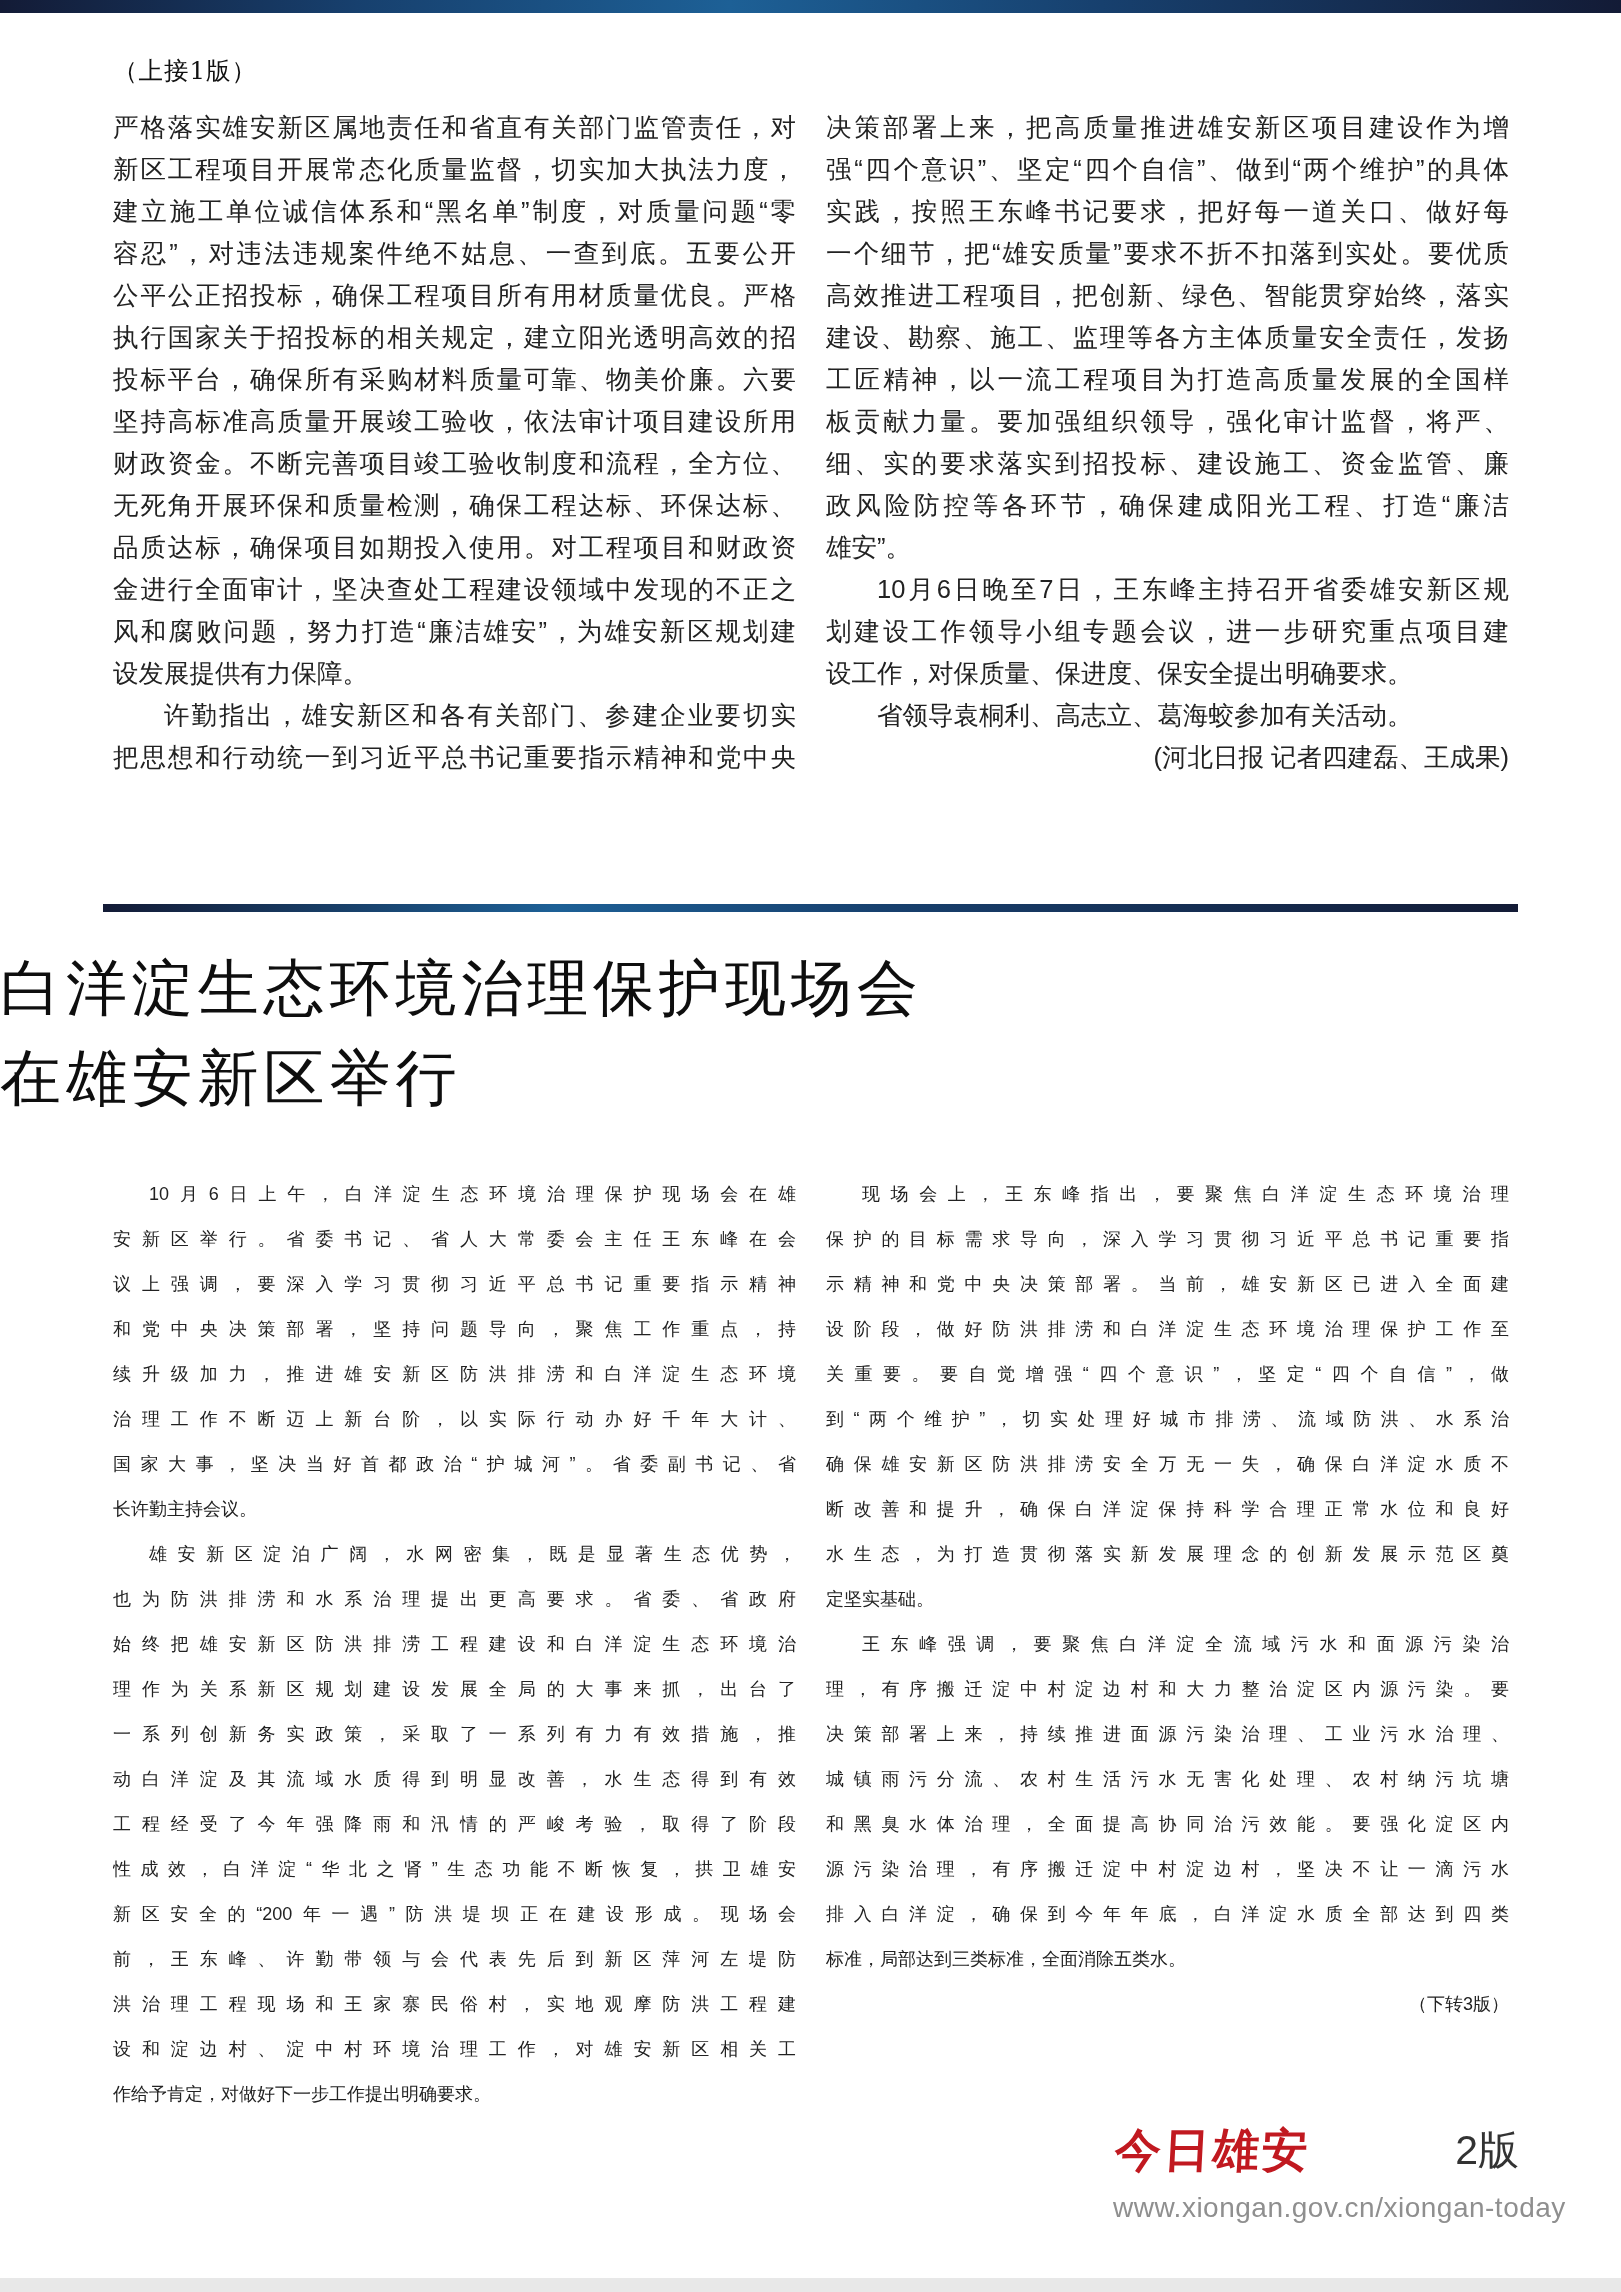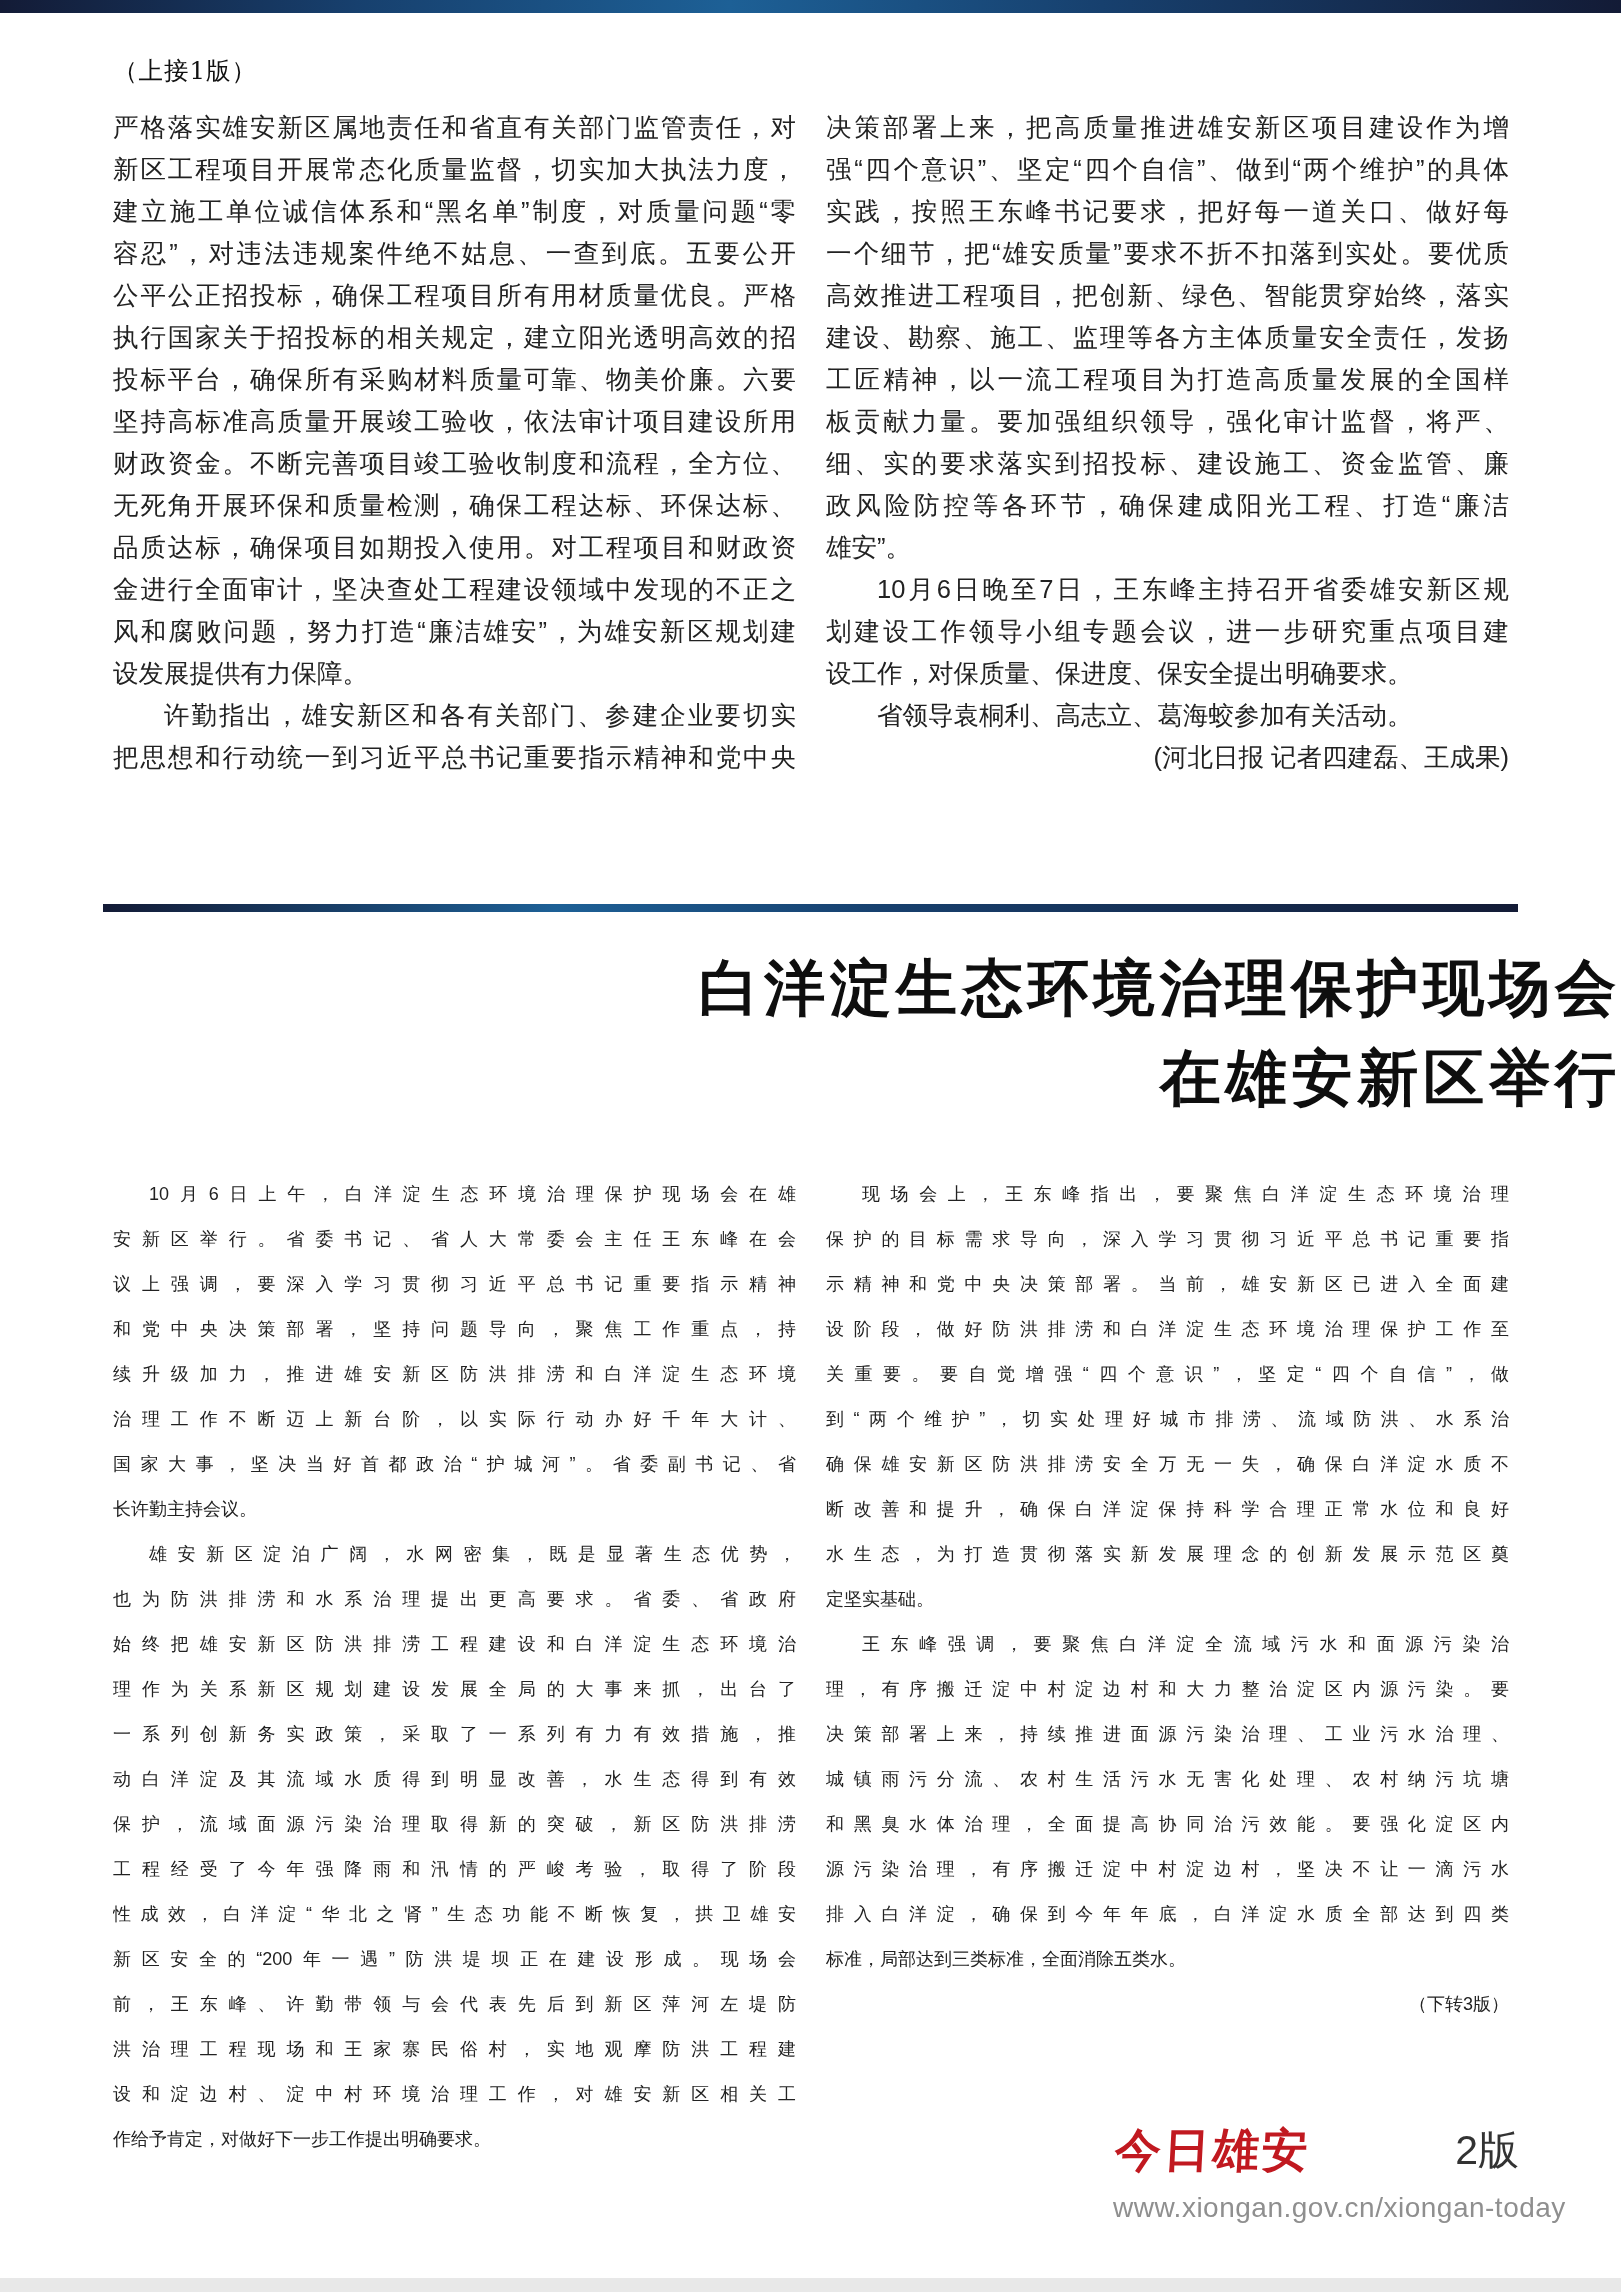--- a/index.html
+++ b/index.html
@@ -41,23 +41,23 @@
   .col-bot .ln{height:45px;line-height:45px;font-size:18px;}
   .ln.indent{text-indent:2em;}
   .ln.end{text-align-last:left;}
   .ln.right{text-align-last:right;}
   .divider{
     position:absolute;left:103px;top:904px;width:1415px;height:7.8px;
     background:linear-gradient(90deg,var(--bar_dark) 0%,var(--bar_blue) 32%,var(--bar_mid) 55%,var(--bar_dark) 100%);
   }
   .headline{
     position:absolute;left:0;top:943px;width:1621px;
-    text-align:right;
+    text-align:left;
     font-family:"DejaVu Serif","Liberation Serif",serif;
-    font-weight:700;color:var(--headline);
+    font-weight:400;color:var(--headline);
     font-size:61px;line-height:90px;letter-spacing:4.9px;
   }
   .footer-logo{
     position:absolute;left:1115px;top:2125px;width:216px;height:51px;
     font-family:"DejaVu Serif","Liberation Serif",serif;
     font-weight:700;font-size:46px;line-height:51px;
     color:var(--masthead_red);letter-spacing:2.9px;
     transform:skewX(-3deg);
   }
   .page-number{
@@ -132,21 +132,20 @@
       <div class="ln">续升级加力，推进雄安新区防洪排涝和白洋淀生态环境</div>
       <div class="ln">治理工作不断迈上新台阶，以实际行动办好千年大计、</div>
       <div class="ln">国家大事，坚决当好首都政治“护城河”。省委副书记、省</div>
       <div class="ln end">长许勤主持会议。</div>
       <div class="ln indent">雄安新区淀泊广阔，水网密集，既是显著生态优势，</div>
       <div class="ln">也为防洪排涝和水系治理提出更高要求。省委、省政府</div>
       <div class="ln">始终把雄安新区防洪排涝工程建设和白洋淀生态环境治</div>
       <div class="ln">理作为关系新区规划建设发展全局的大事来抓，出台了</div>
       <div class="ln">一系列创新务实政策，采取了一系列有力有效措施，推</div>
       <div class="ln">动白洋淀及其流域水质得到明显改善，水生态得到有效</div>
-      <div class="ln">保护，流域面源污染治理取得新的突破，新区防洪排涝</div>
       <div class="ln">工程经受了今年强降雨和汛情的严峻考验，取得了阶段</div>
       <div class="ln">性成效，白洋淀“华北之肾”生态功能不断恢复，拱卫雄安</div>
       <div class="ln">新区安全的“200年一遇”防洪堤坝正在建设形成。现场会</div>
       <div class="ln">前，王东峰、许勤带领与会代表先后到新区萍河左堤防</div>
       <div class="ln">洪治理工程现场和王家寨民俗村，实地观摩防洪工程建</div>
       <div class="ln">设和淀边村、淀中村环境治理工作，对雄安新区相关工</div>
       <div class="ln end">作给予肯定，对做好下一步工作提出明确要求。</div>
     </div>
 
   <div class="col col-bot" style="left:826px;top:1172px;">

